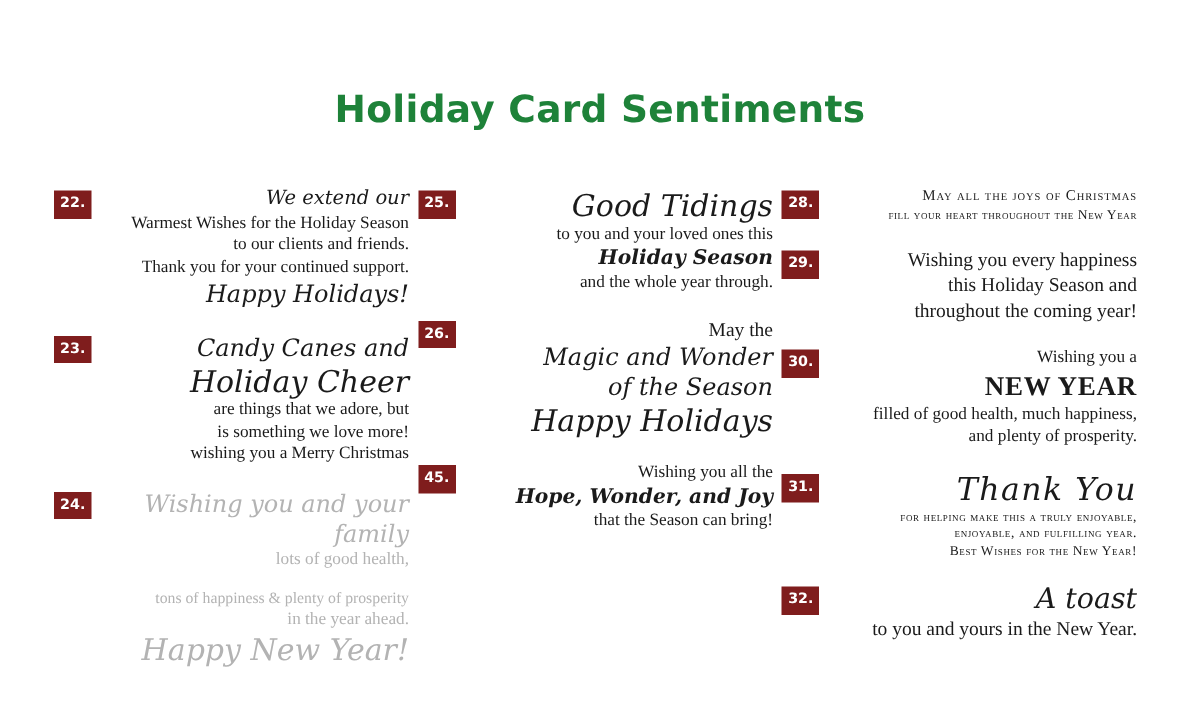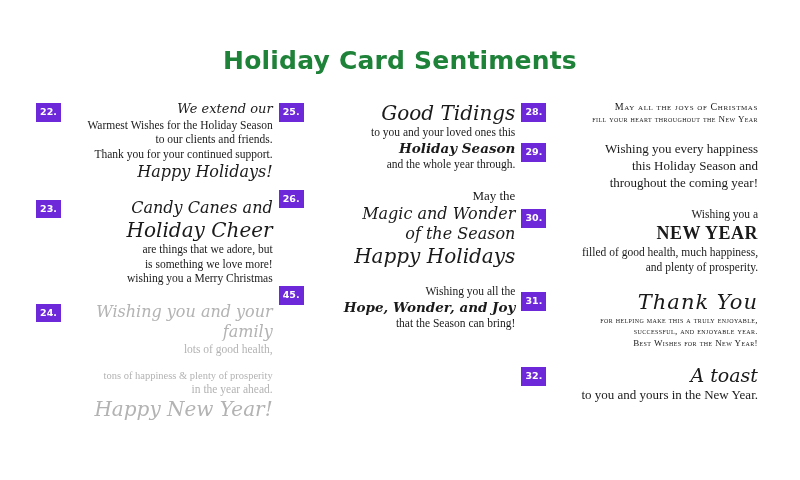--- a/index.html
+++ b/index.html
@@ -20,21 +20,21 @@
     height: 480px;
     box-sizing: border-box;
   }
   .page-title {
     text-align: center;
     color: #1e8239;
     font-family: "DejaVu Sans", sans-serif;
     font-weight: bold;
     font-size: 25px;
     letter-spacing: 0.2px;
-    margin: 4px;
+    margin: 16px;
     padding-top: 42px;
   }
   .columns {
     display: flex;
     align-items: flex-start;
     justify-content: space-between;
     padding: 22px 36px 0 36px;
     box-sizing: border-box;
   }
   .column {
@@ -42,21 +42,21 @@
     display: flex;
     flex-direction: column;
   }
   .card {
     display: flex;
     align-items: flex-start;
     margin-bottom: 16px;
   }
   .num-badge {
     flex: 0 0 auto;
-    background: #6d28d9;
+    background: #7f1d1d;
     color: #ffffff;
     font-family: "DejaVu Sans", sans-serif;
     font-weight: bold;
     font-size: 9.5px;
     line-height: 1;
     padding: 4px 4px 5px 4px;
     min-width: 17px;
     text-align: center;
     margin-top: 2px;
   }
@@ -231,21 +231,21 @@
             <span class="ln newyear">NEW YEAR</span>
             <span class="ln plain">filled of good health, much happiness,</span>
             <span class="ln plain">and plenty of prosperity.</span>
           </div>
         </div>
         <div class="card">
           <span class="num-badge">31.</span>
           <div class="card-body">
             <span class="ln thankyou">Thank You</span>
             <span class="ln smallcaps-sm">for helping make this a truly enjoyable,</span>
-            <span class="ln smallcaps-sm">successful, and enjoyable year.</span>
+            <span class="ln smallcaps-sm">enjoyable, and fulfilling year.</span>
             <span class="ln smallcaps-sm">Best Wishes for the New Year!</span>
           </div>
         </div>
         <div class="card">
           <span class="num-badge">32.</span>
           <div class="card-body">
             <span class="ln toast">A toast</span>
             <span class="ln plain-mid">to you and yours in the New Year.</span>
           </div>
         </div>

